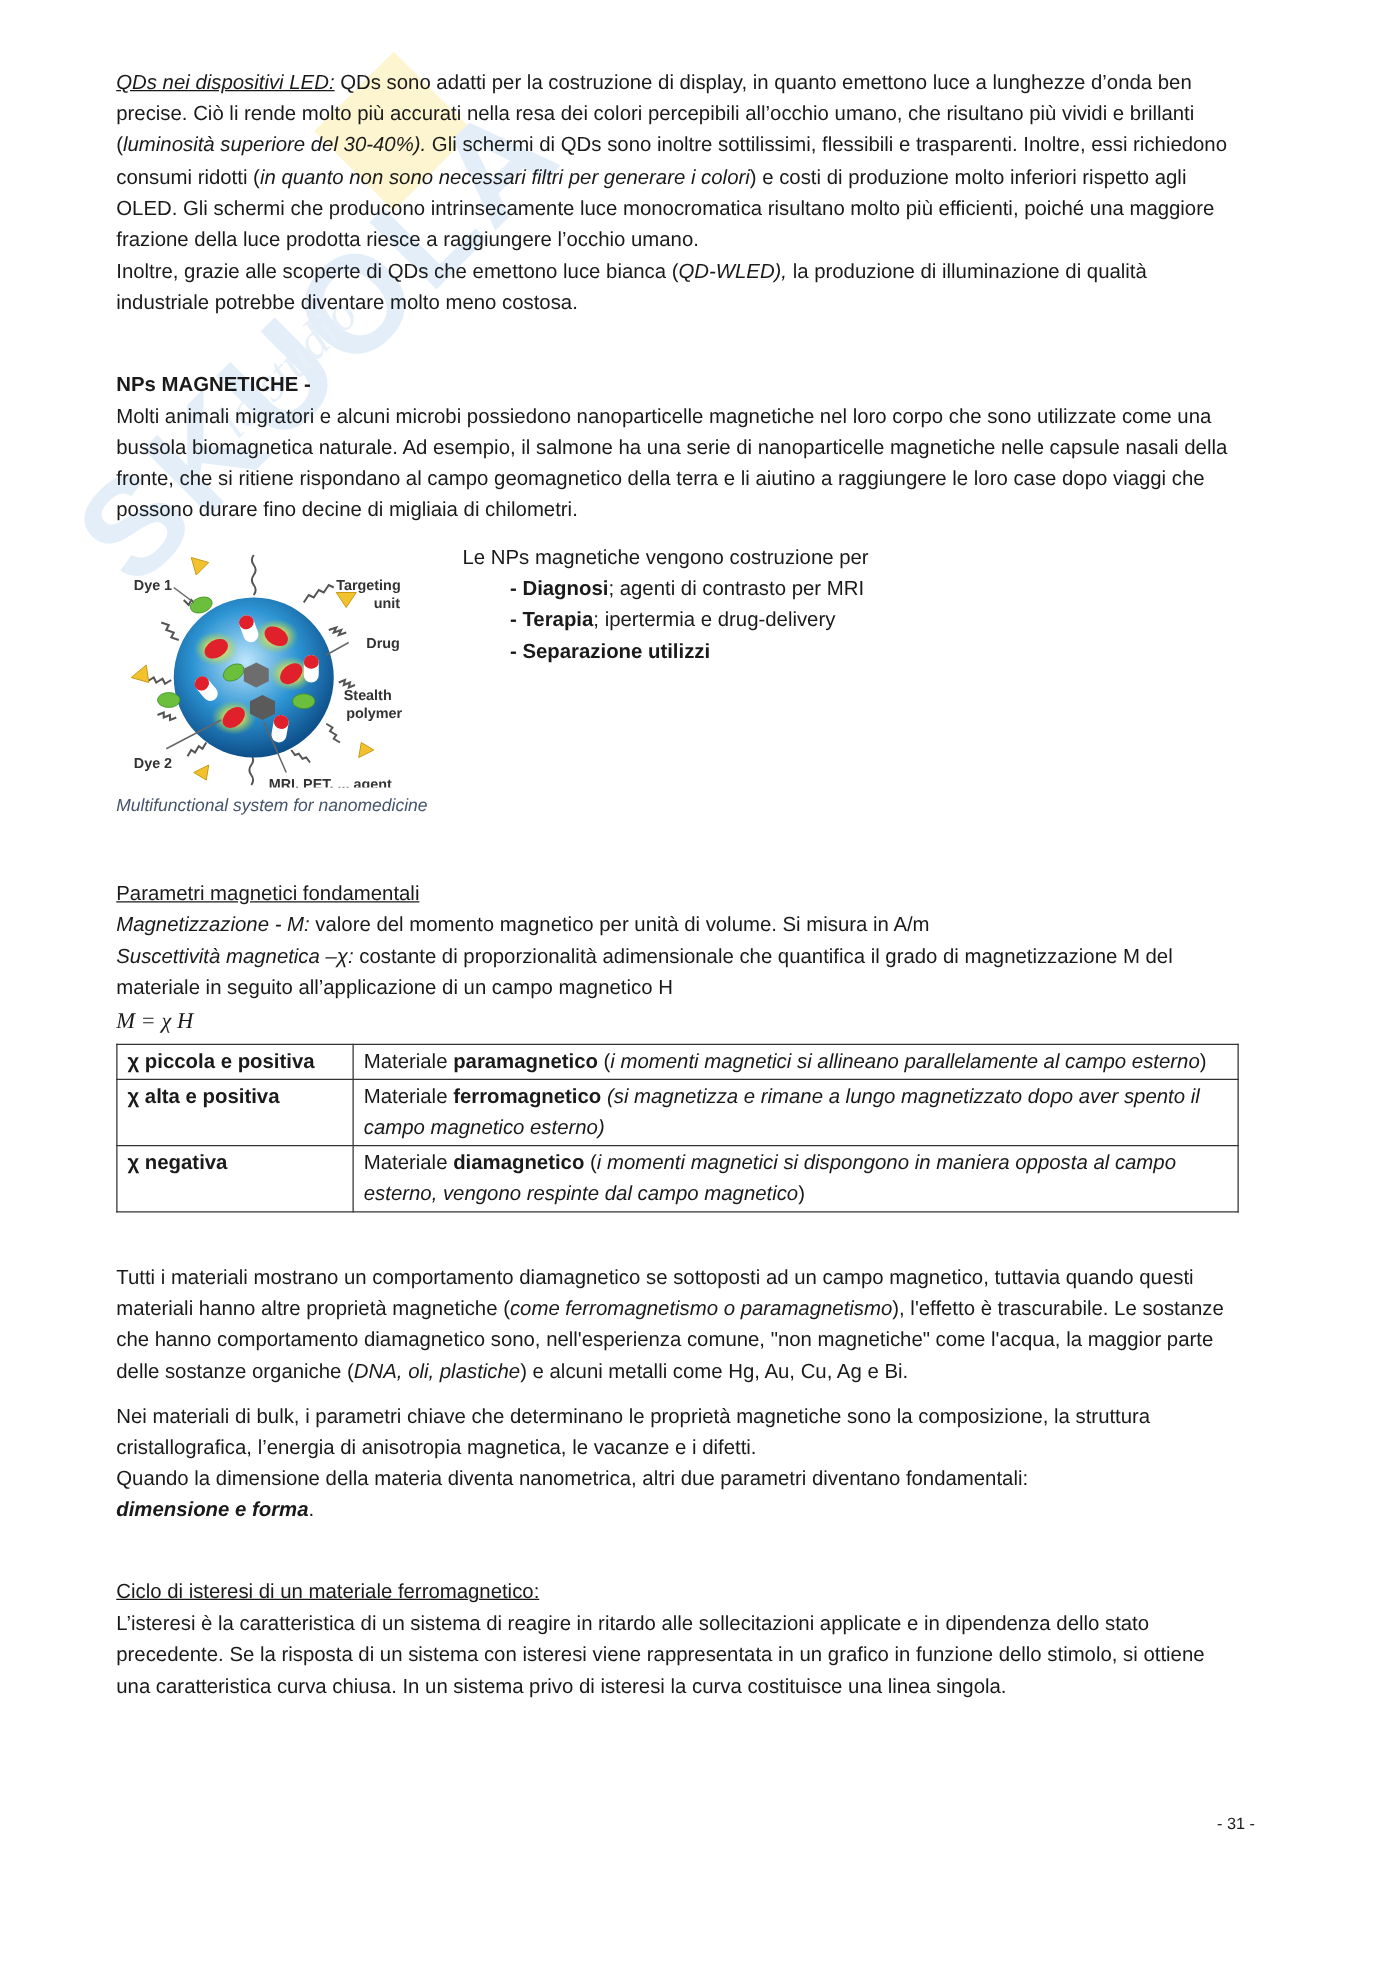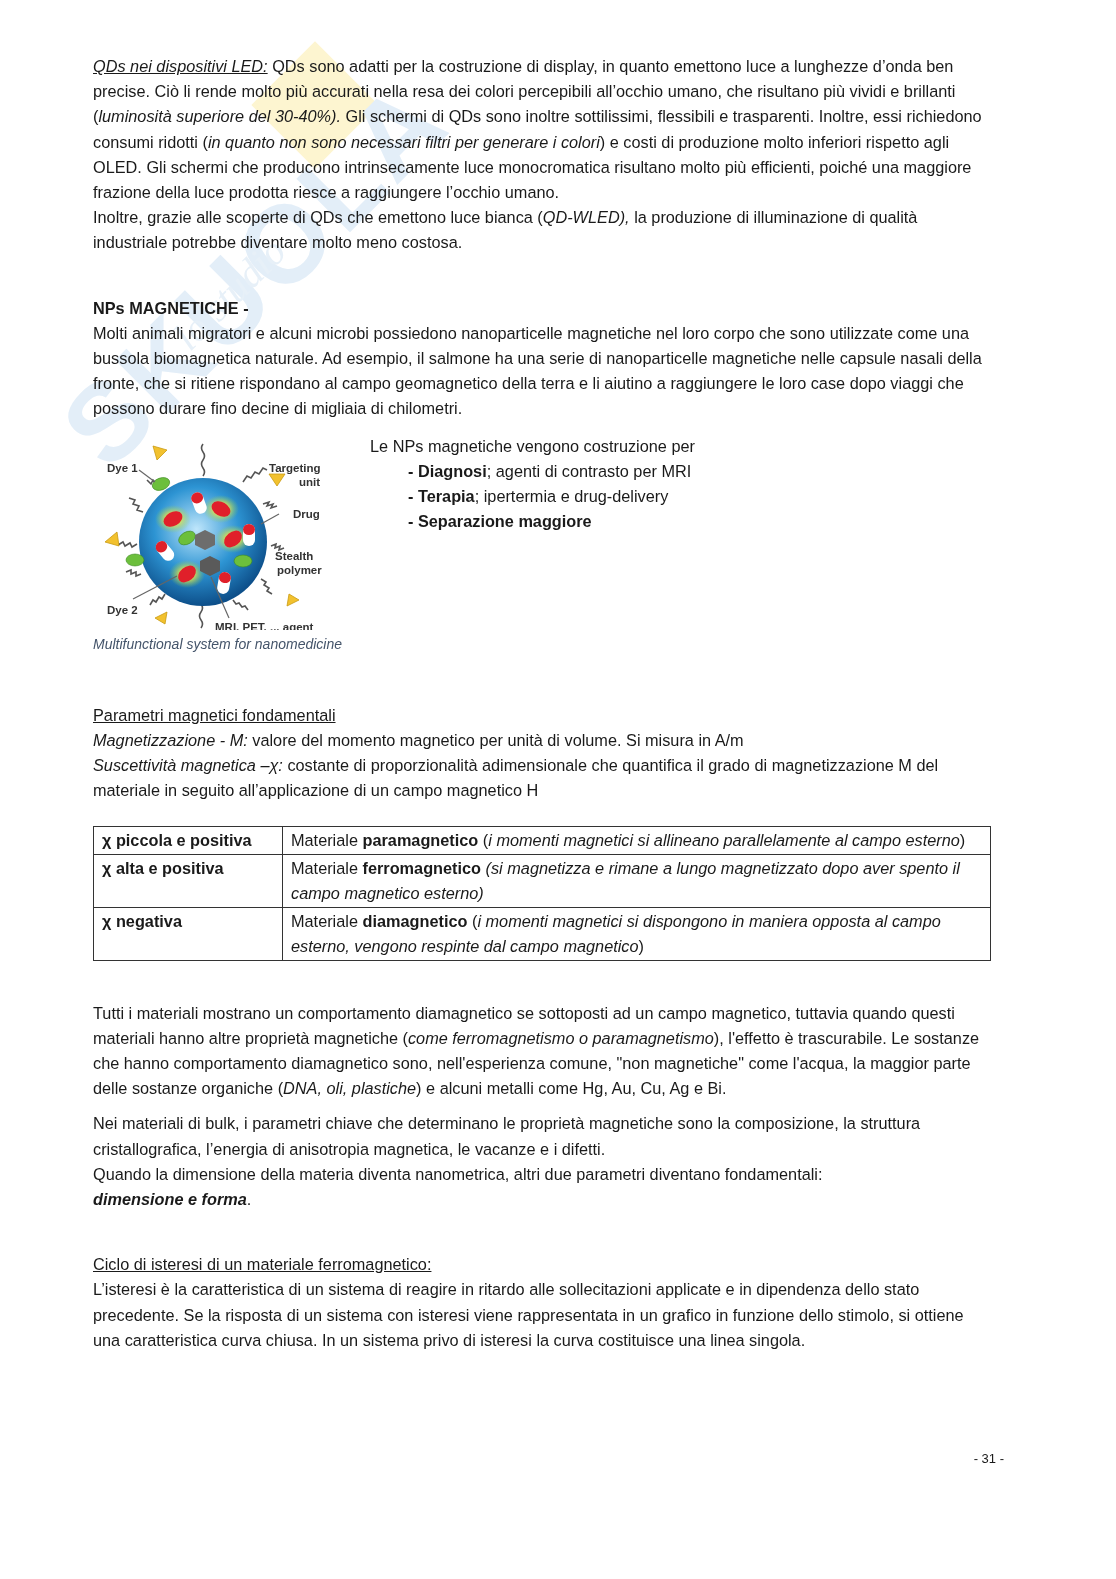--- a/index.html
+++ b/index.html
@@ -20,21 +20,21 @@
   .mt10 { margin-top: 10px; }
   .section-title { font-weight: bold; }
   .figrow { display: flex; margin-top: 12px; }
   .figure { width: 280px; flex: none; }
   .figure svg { display: block; }
   .caption { font-style: italic; font-size: 14px; color: #44546a; margin-top: 2px; margin-left: 0; }
   .uses-col { margin-left: -3px; width: 620px; }
   ul.dash { list-style: none; margin: 0; padding-left: 38px; }
   ul.dash li::before { content: "- "; font-weight: bold; }
   .spacer { height: 50px; }
-  table.chi { border-collapse: collapse; width: 898px; margin-top: 22px; }
+  table.chi { border-collapse: collapse; width: 898px; margin-top: 6px; }
   table.chi td { border: 1px solid #333; vertical-align: top; padding: 1px 8px 1px 8px; line-height: 25px; }
   table.chi td.k { width: 172px; font-weight: bold; }
   .math { font-family: "Liberation Serif", serif; font-style: italic; font-size: 18px; }
   .pagenum { position: absolute; right: 112px; top: 1451px; font-size: 13px; }
 </style>
 </head>
 <body>
 
 <div class="watermark">
   <div class="wm-star"></div>
@@ -145,30 +145,31 @@
         </g>
       </svg>
       <div class="caption">Multifunctional system for nanomedicine</div>
     </div>
 
     <div class="uses-col">
       <p>Le NPs magnetiche vengono costruzione per</p>
       <ul class="dash">
         <li><span class="b">Diagnosi</span><span>; agenti di contrasto per MRI</span></li>
         <li><span class="b">Terapia</span><span>; ipertermia e drug-delivery</span></li>
-        <li><span class="b">Separazione maggiore</span><span></span></li>
+        <li><span class="b">Separazione utilizzi</span><span></span></li>
       </ul>
       <div class="spacer"></div>
     </div>
   </div>
 
   <div style="height:46px"></div>
   <p class="u">Parametri magnetici fondamentali</p>
   <p><span class="i">Magnetizzazione - M:</span><span> valore del momento magnetico per unità di volume. Si misura in A/m</span></p>
   <p><span class="i">Suscettività magnetica –χ:</span><span> costante di proporzionalità adimensionale che quantifica il grado di magnetizzazione M del materiale in seguito all’applicazione di un campo magnetico H</span></p>
+  <p class="math">M =  χ H</p>
 
   <table class="chi">
     <tbody>
         <tr>
       <td class="k">χ piccola e positiva</td>
       <td><span>Materiale </span><span class="b">paramagnetico</span><span> (</span><span class="i">i momenti magnetici si allineano parallelamente al campo esterno</span><span>)</span></td>
     </tr>
     <tr>
       <td class="k">χ alta e positiva</td>
       <td><span>Materiale </span><span class="b">ferromagnetico</span><span> </span><span class="i">(si magnetizza e rimane a lungo magnetizzato dopo aver spento il campo magnetico esterno)</span><span></span></td>

